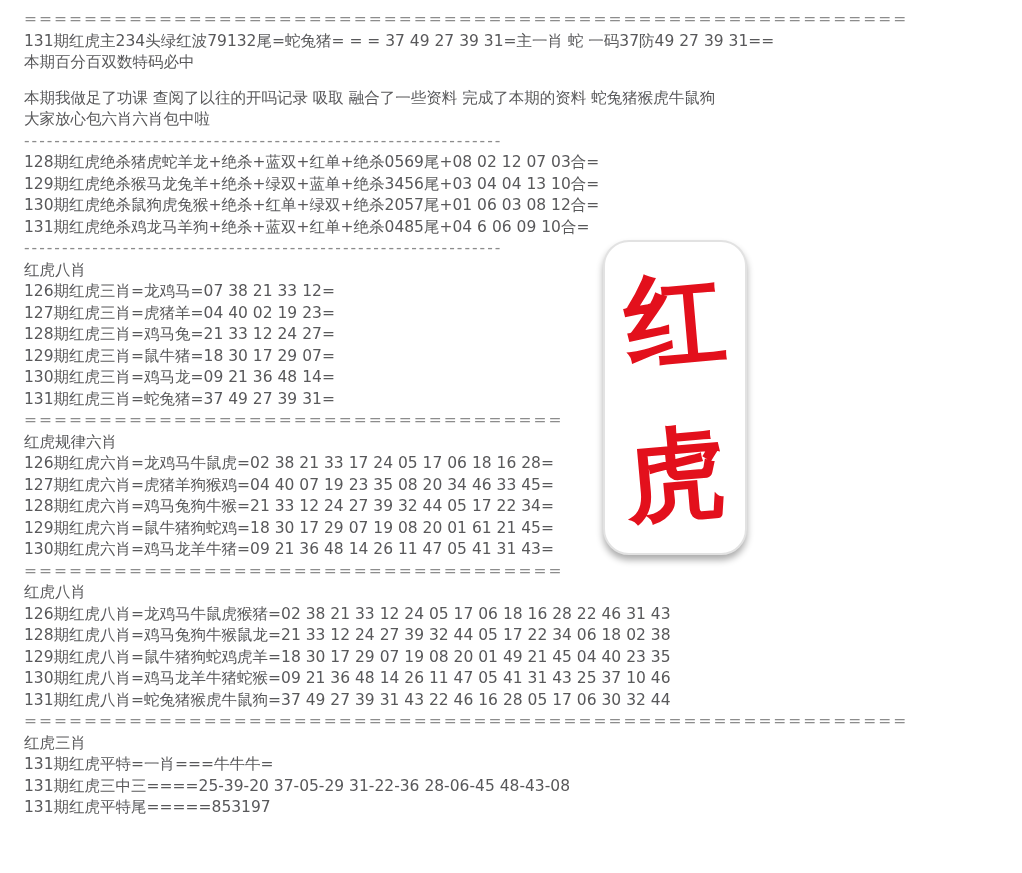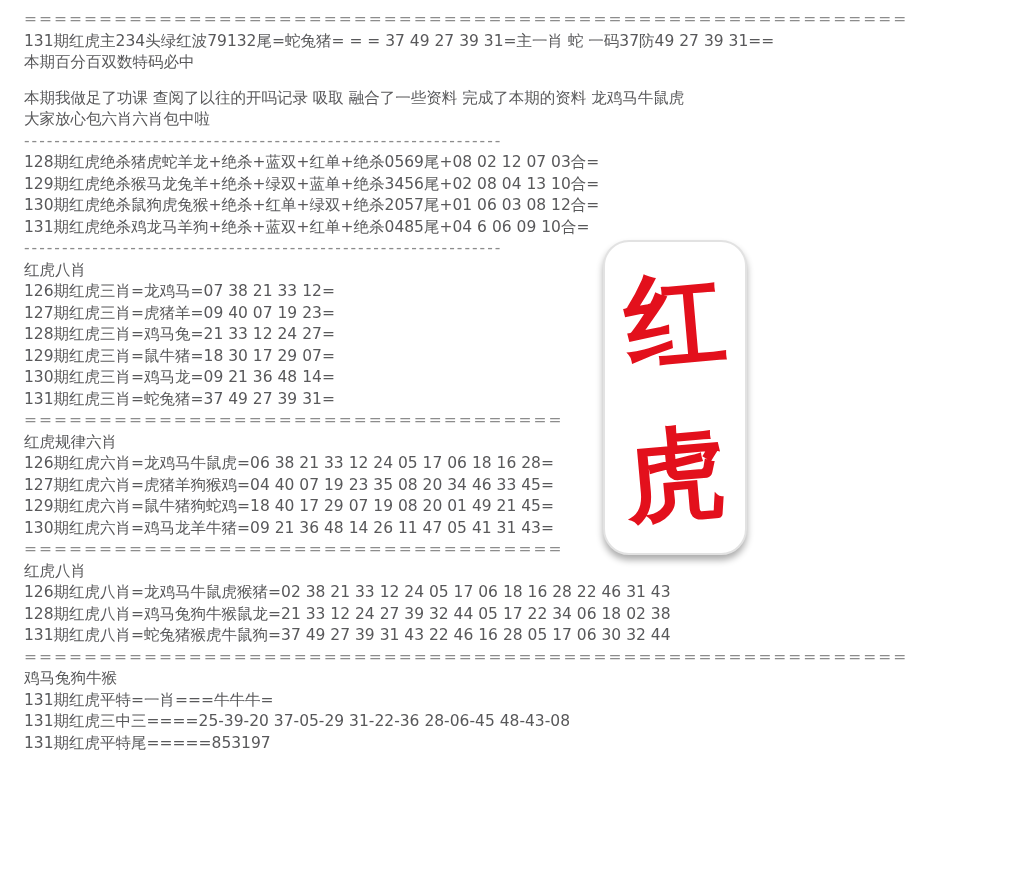--- a/index.html
+++ b/index.html
@@ -53,58 +53,61 @@
 
 <div class="content">
 
   <div class="sep">===========================================================</div>
 
   <div class="line">131期红虎主234头绿红波79132尾=蛇兔猪= = = 37 49 27 39 31=主一肖 蛇 一码37防49 27 39 31==</div>
   <div class="line">本期百分百双数特码必中</div>
 
   <div class="gap"></div>
 
-  <div class="line">本期我做足了功课 查阅了以往的开吗记录 吸取 融合了一些资料 完成了本期的资料 龙鸡马牛鼠虎</div>
+  <div class="line">本期我做足了功课 查阅了以往的开吗记录 吸取 融合了一些资料 完成了本期的资料 蛇兔猪猴虎牛鼠狗</div>
   <div class="line">大家放心包六肖六肖包中啦</div>
 
   <div class="sep">---------------------------------------------------------------</div>
 
   <div class="line">128期红虎绝杀猪虎蛇羊龙+绝杀+蓝双+红单+绝杀0569尾+08 02 12 07 03合=</div>
-  <div class="line">129期红虎绝杀猴马龙兔羊+绝杀+绿双+蓝单+绝杀3456尾+02 08 04 13 10合=</div>
+  <div class="line">129期红虎绝杀猴马龙兔羊+绝杀+绿双+蓝单+绝杀3456尾+03 04 04 13 10合=</div>
   <div class="line">130期红虎绝杀鼠狗虎兔猴+绝杀+红单+绿双+绝杀2057尾+01 06 03 08 12合=</div>
   <div class="line">131期红虎绝杀鸡龙马羊狗+绝杀+蓝双+红单+绝杀0485尾+04 6 06 09 10合=</div>
 
   <div class="sep">---------------------------------------------------------------</div>
 
   <div class="line">红虎八肖</div>
   <div class="line">126期红虎三肖=龙鸡马=07 38 21 33 12=</div>
-  <div class="line">127期红虎三肖=虎猪羊=09 40 07 19 23=</div>
+  <div class="line">127期红虎三肖=虎猪羊=04 40 02 19 23=</div>
   <div class="line">128期红虎三肖=鸡马兔=21 33 12 24 27=</div>
   <div class="line">129期红虎三肖=鼠牛猪=18 30 17 29 07=</div>
   <div class="line">130期红虎三肖=鸡马龙=09 21 36 48 14=</div>
   <div class="line">131期红虎三肖=蛇兔猪=37 49 27 39 31=</div>
 
   <div class="sep">====================================</div>
 
   <div class="line">红虎规律六肖</div>
-  <div class="line">126期红虎六肖=龙鸡马牛鼠虎=06 38 21 33 12 24 05 17 06 18 16 28=</div>
+  <div class="line">126期红虎六肖=龙鸡马牛鼠虎=02 38 21 33 17 24 05 17 06 18 16 28=</div>
   <div class="line">127期红虎六肖=虎猪羊狗猴鸡=04 40 07 19 23 35 08 20 34 46 33 45=</div>
-  <div class="line">129期红虎六肖=鼠牛猪狗蛇鸡=18 40 17 29 07 19 08 20 01 49 21 45=</div>
+  <div class="line">128期红虎六肖=鸡马兔狗牛猴=21 33 12 24 27 39 32 44 05 17 22 34=</div>
+  <div class="line">129期红虎六肖=鼠牛猪狗蛇鸡=18 30 17 29 07 19 08 20 01 61 21 45=</div>
   <div class="line">130期红虎六肖=鸡马龙羊牛猪=09 21 36 48 14 26 11 47 05 41 31 43=</div>
 
   <div class="sep">====================================</div>
 
   <div class="line">红虎八肖</div>
   <div class="line">126期红虎八肖=龙鸡马牛鼠虎猴猪=02 38 21 33 12 24 05 17 06 18 16 28 22 46 31 43</div>
   <div class="line">128期红虎八肖=鸡马兔狗牛猴鼠龙=21 33 12 24 27 39 32 44 05 17 22 34 06 18 02 38</div>
+  <div class="line">129期红虎八肖=鼠牛猪狗蛇鸡虎羊=18 30 17 29 07 19 08 20 01 49 21 45 04 40 23 35</div>
+  <div class="line">130期红虎八肖=鸡马龙羊牛猪蛇猴=09 21 36 48 14 26 11 47 05 41 31 43 25 37 10 46</div>
   <div class="line">131期红虎八肖=蛇兔猪猴虎牛鼠狗=37 49 27 39 31 43 22 46 16 28 05 17 06 30 32 44</div>
 
   <div class="sep">===========================================================</div>
 
-  <div class="line">鸡马兔狗牛猴</div>
+  <div class="line">红虎三肖</div>
   <div class="line">131期红虎平特=一肖===牛牛牛=</div>
   <div class="line">131期红虎三中三====25-39-20 37-05-29 31-22-36 28-06-45 48-43-08</div>
   <div class="line">131期红虎平特尾=====853197</div>
 
 </div>
 
 <div class="badge">
   <span class="badge-char">红</span>
   <span class="badge-char">虎</span>
 </div>

